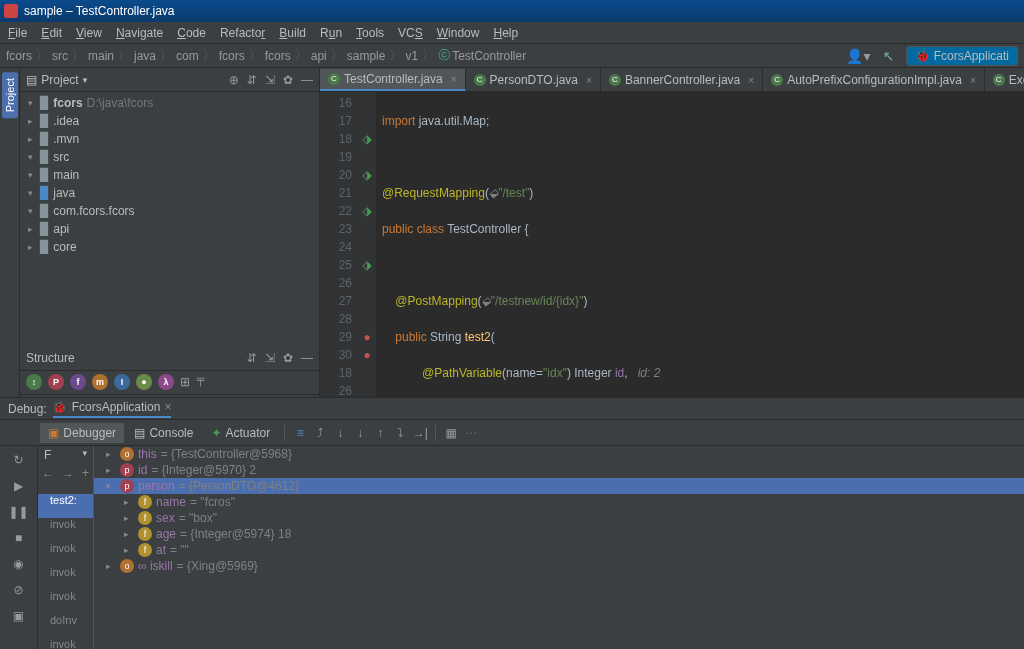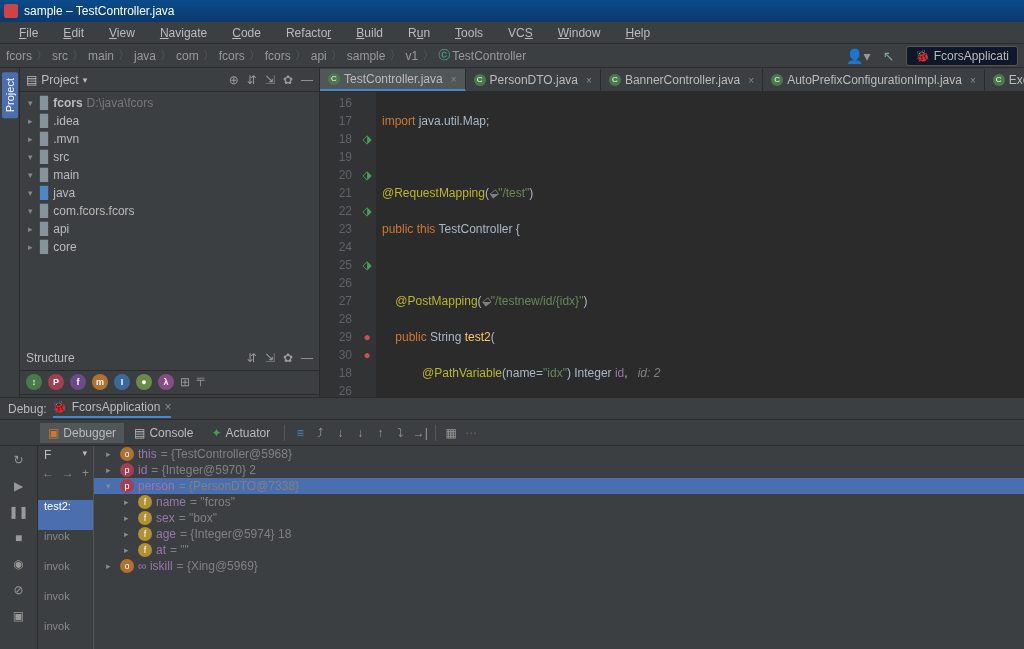--- a/index.html
+++ b/index.html
@@ -1,27 +1,27 @@
 <!DOCTYPE html>
 <html><head>
 <meta charset="utf-8">
 <style>
 * { margin:0; padding:0; box-sizing:border-box; font-family:"Segoe UI",Arial,sans-serif; font-size:12px; }
 body { background:#3c3f41; color:#bbb; width:1024px; height:649px; overflow:hidden; }
 .titlebar { height:22px; background:linear-gradient(to bottom,#0a4b8c,#0a3a6c); color:#fff; display:flex; align-items:center; padding:0 4px; gap:6px; }
 .titlebar .ic { width:14px; height:14px; background:#c44; border-radius:2px; }
 .menubar { height:22px; background:#3c3f41; display:flex; align-items:center; padding:0 2px; gap:2px; border-bottom:1px solid #2b2b2b; }
-.menubar span { padding:2px 6px; color:#bbb; cursor:default;margin-left:11px; }
+.menubar span { padding:2px 6px; color:#bbb; cursor:default; }
 .menubar span u { text-decoration:underline; }
 .crumbbar { height:24px; background:#3c3f41; display:flex; align-items:center; padding:0 6px; border-bottom:1px solid #2b2b2b; justify-content:space-between; }
 .crumbs { display:flex; align-items:center; gap:2px; color:#999; }
 .crumbs .sep { color:#666; margin:0 2px; }
 .crumbs .cl { color:#4a8; }
 .crumb-right { display:flex; align-items:center; gap:12px; }
-.crumb-right .run { background:#0f172a; border:1px solid #555; padding:2px 8px; border-radius:3px; color:#bbb; }
+.crumb-right .run { background:#0369a1; border:1px solid #555; padding:2px 8px; border-radius:3px; color:#bbb; }
 .hammer { color:#7a9; font-size:14px; }
 .person { color:#999; font-size:14px; }
 .main { display:flex; height:calc(100% - 22px - 22px - 24px); }
 .leftstrip { width:20px; background:#3c3f41; border-right:1px solid #2b2b2b; display:flex; flex-direction:column; justify-content:space-between; align-items:center; padding:4px 0; }
 .leftstrip .vt { writing-mode:vertical-rl; transform:rotate(180deg); color:#999; font-size:11px; padding:6px 0; cursor:default; }
 .leftstrip .vt.act { background:#4b6eaf; color:#fff; border-radius:2px; padding:6px 2px; }
 .leftstrip .ic2 { color:#999; padding:4px 0; }
 .leftcol { width:300px; display:flex; flex-direction:column; border-right:1px solid #2b2b2b; }
 .panel-hdr { height:24px; background:#3c3f41; display:flex; align-items:center; justify-content:space-between; padding:0 6px; border-bottom:1px solid #2b2b2b; }
 .panel-hdr .ttl { display:flex; align-items:center; gap:4px; color:#bbb; }
@@ -59,21 +59,21 @@
 .dbg-tb { height:26px; display:flex; align-items:center; gap:2px; padding:0 4px; border-bottom:1px solid #2b2b2b; }
 .dbg-tb .btn { padding:3px 8px; color:#bbb; display:flex; align-items:center; gap:4px; }
 .dbg-tb .btn.act { background:#515658; }
 .dbg-tb .sep2 { width:1px; height:16px; background:#555; margin:0 4px; }
 .dbg-tb .ib { width:18px; height:18px; display:flex; align-items:center; justify-content:center; color:#999; }
 .dbg-body { flex:1; display:flex; overflow:hidden; }
 .dbg-left { width:38px; background:#3c3f41; border-right:1px solid #2b2b2b; display:flex; flex-direction:column; gap:6px; padding:4px 0; align-items:center; }
 .dbg-left .b { width:20px; height:20px; display:flex; align-items:center; justify-content:center; color:#999; }
 .dbg-frames { width:56px; background:#3c3f41; border-right:1px solid #555; }
 .dbg-frames .fh { height:20px; padding:2px 6px; color:#bbb; display:flex; justify-content:space-between; }
-.dbg-frames .fr { height:30px; padding:0 6px; color:#888; font-size:11px; overflow:hidden; }
+.dbg-frames .fr { height:24px; padding:0 12px; color:#888; font-size:11px; overflow:hidden; }
 .dbg-frames .fr.sel { background:#4b6eaf; color:#fff; }
 .dbg-vars { flex:1; background:#3c3f41; }
 .dbg-vars .vh { height:20px; padding:2px 8px; color:#bbb; border-bottom:1px solid #2b2b2b; }
 .dbg-vars .vrow { height:16px; display:flex; align-items:center; gap:4px; color:#bbb; }
 .dbg-vars .vrow.sel { background:#4b6eaf; }
 .vi1{padding-left:12px}.vi2{padding-left:30px}
 .vic { width:14px;height:14px;border-radius:7px;font-size:9px;text-align:center;line-height:14px;color:#fff; }
 .vic.o{background:#b07030}.vic.p{background:#a04050}.vic.f{background:#b09030}
 .vn{color:#9876aa}.vv{color:#808080}
 .green{color:#499c54}.red{color:#c75450}.blue{color:#4a88c7}.orange{color:#cc7832}
@@ -311,21 +311,21 @@
         <div class="gi red">●</div>
           <div class="gi red">●</div>
         <div class="gi"></div>
           <div class="gi"></div>
           <div class="gi"></div>
       </div>
       <div class="code-body">
 <div class="ln"><span class="k">import</span> java.util.Map;</div>
 <div class="ln"></div>
 <div class="ln"><span class="an">@RequestMapping</span>(<span class="cm">⬙</span><span class="s">"/test"</span>)</div>
-<div class="ln"><span class="k">public this</span> <span class="ty">TestController</span> {</div>
+<div class="ln"><span class="k">public class</span> <span class="ty">TestController</span> {</div>
 <div class="ln"></div>
 <div class="ln">    <span class="an">@PostMapping</span>(<span class="cm">⬙</span><span class="s">"/testnew/id/{idx}"</span>)</div>
 <div class="ln">    <span class="k">public</span> String <span class="fn">test2</span>(</div>
 <div class="ln">            <span class="an">@PathVariable</span>(name=<span class="s">"idx"</span>) Integer <span class="id">id</span>,   <span class="cm">id: 2</span></div>
 <div class="ln">            <span class="an">@RequestBody</span> PersonDTO <span class="id">person</span>   <span class="cm">person: PersonDTO@5971</span></div>
 <div class="ln">    ) <span class="k">throws</span> RuntimeException {</div>
 <div class="ln hl-blue">        <span class="id">iskill</span>.q();   <span class="cm">iskill: Xing@5969</span></div>
 <div class="ln hl-red">        <span class="k">throw new</span> <span class="ty">ForbiddenException</span>(<span class="num">10000</span>);</div>
 
 
@@ -412,21 +412,21 @@
           <div class="vrow vi1">
             <span style="width:10px;font-size:9px;color:#888">▸</span>
             <span class="vic p">p</span> 
             <span class="vn">id</span> 
             <span class="vv">= {Integer@5970} 2</span>
           </div>
           <div class="vrow vi1 sel">
             <span style="width:10px;font-size:9px;color:#888">▾</span>
             <span class="vic p">p</span> 
             <span class="vn">person</span> 
-            <span class="vv">= {PersonDTO@7338}</span>
+            <span class="vv">= {PersonDTO@4612}</span>
           </div>
           <div class="vrow vi2">
             <span style="width:10px;font-size:9px;color:#888">▸</span>
             <span class="vic f">f</span> 
             <span class="vn">name</span> 
             <span class="vv">= "fcros"</span>
           </div>
           <div class="vrow vi2">
             <span style="width:10px;font-size:9px;color:#888">▸</span>
             <span class="vic f">f</span> 

